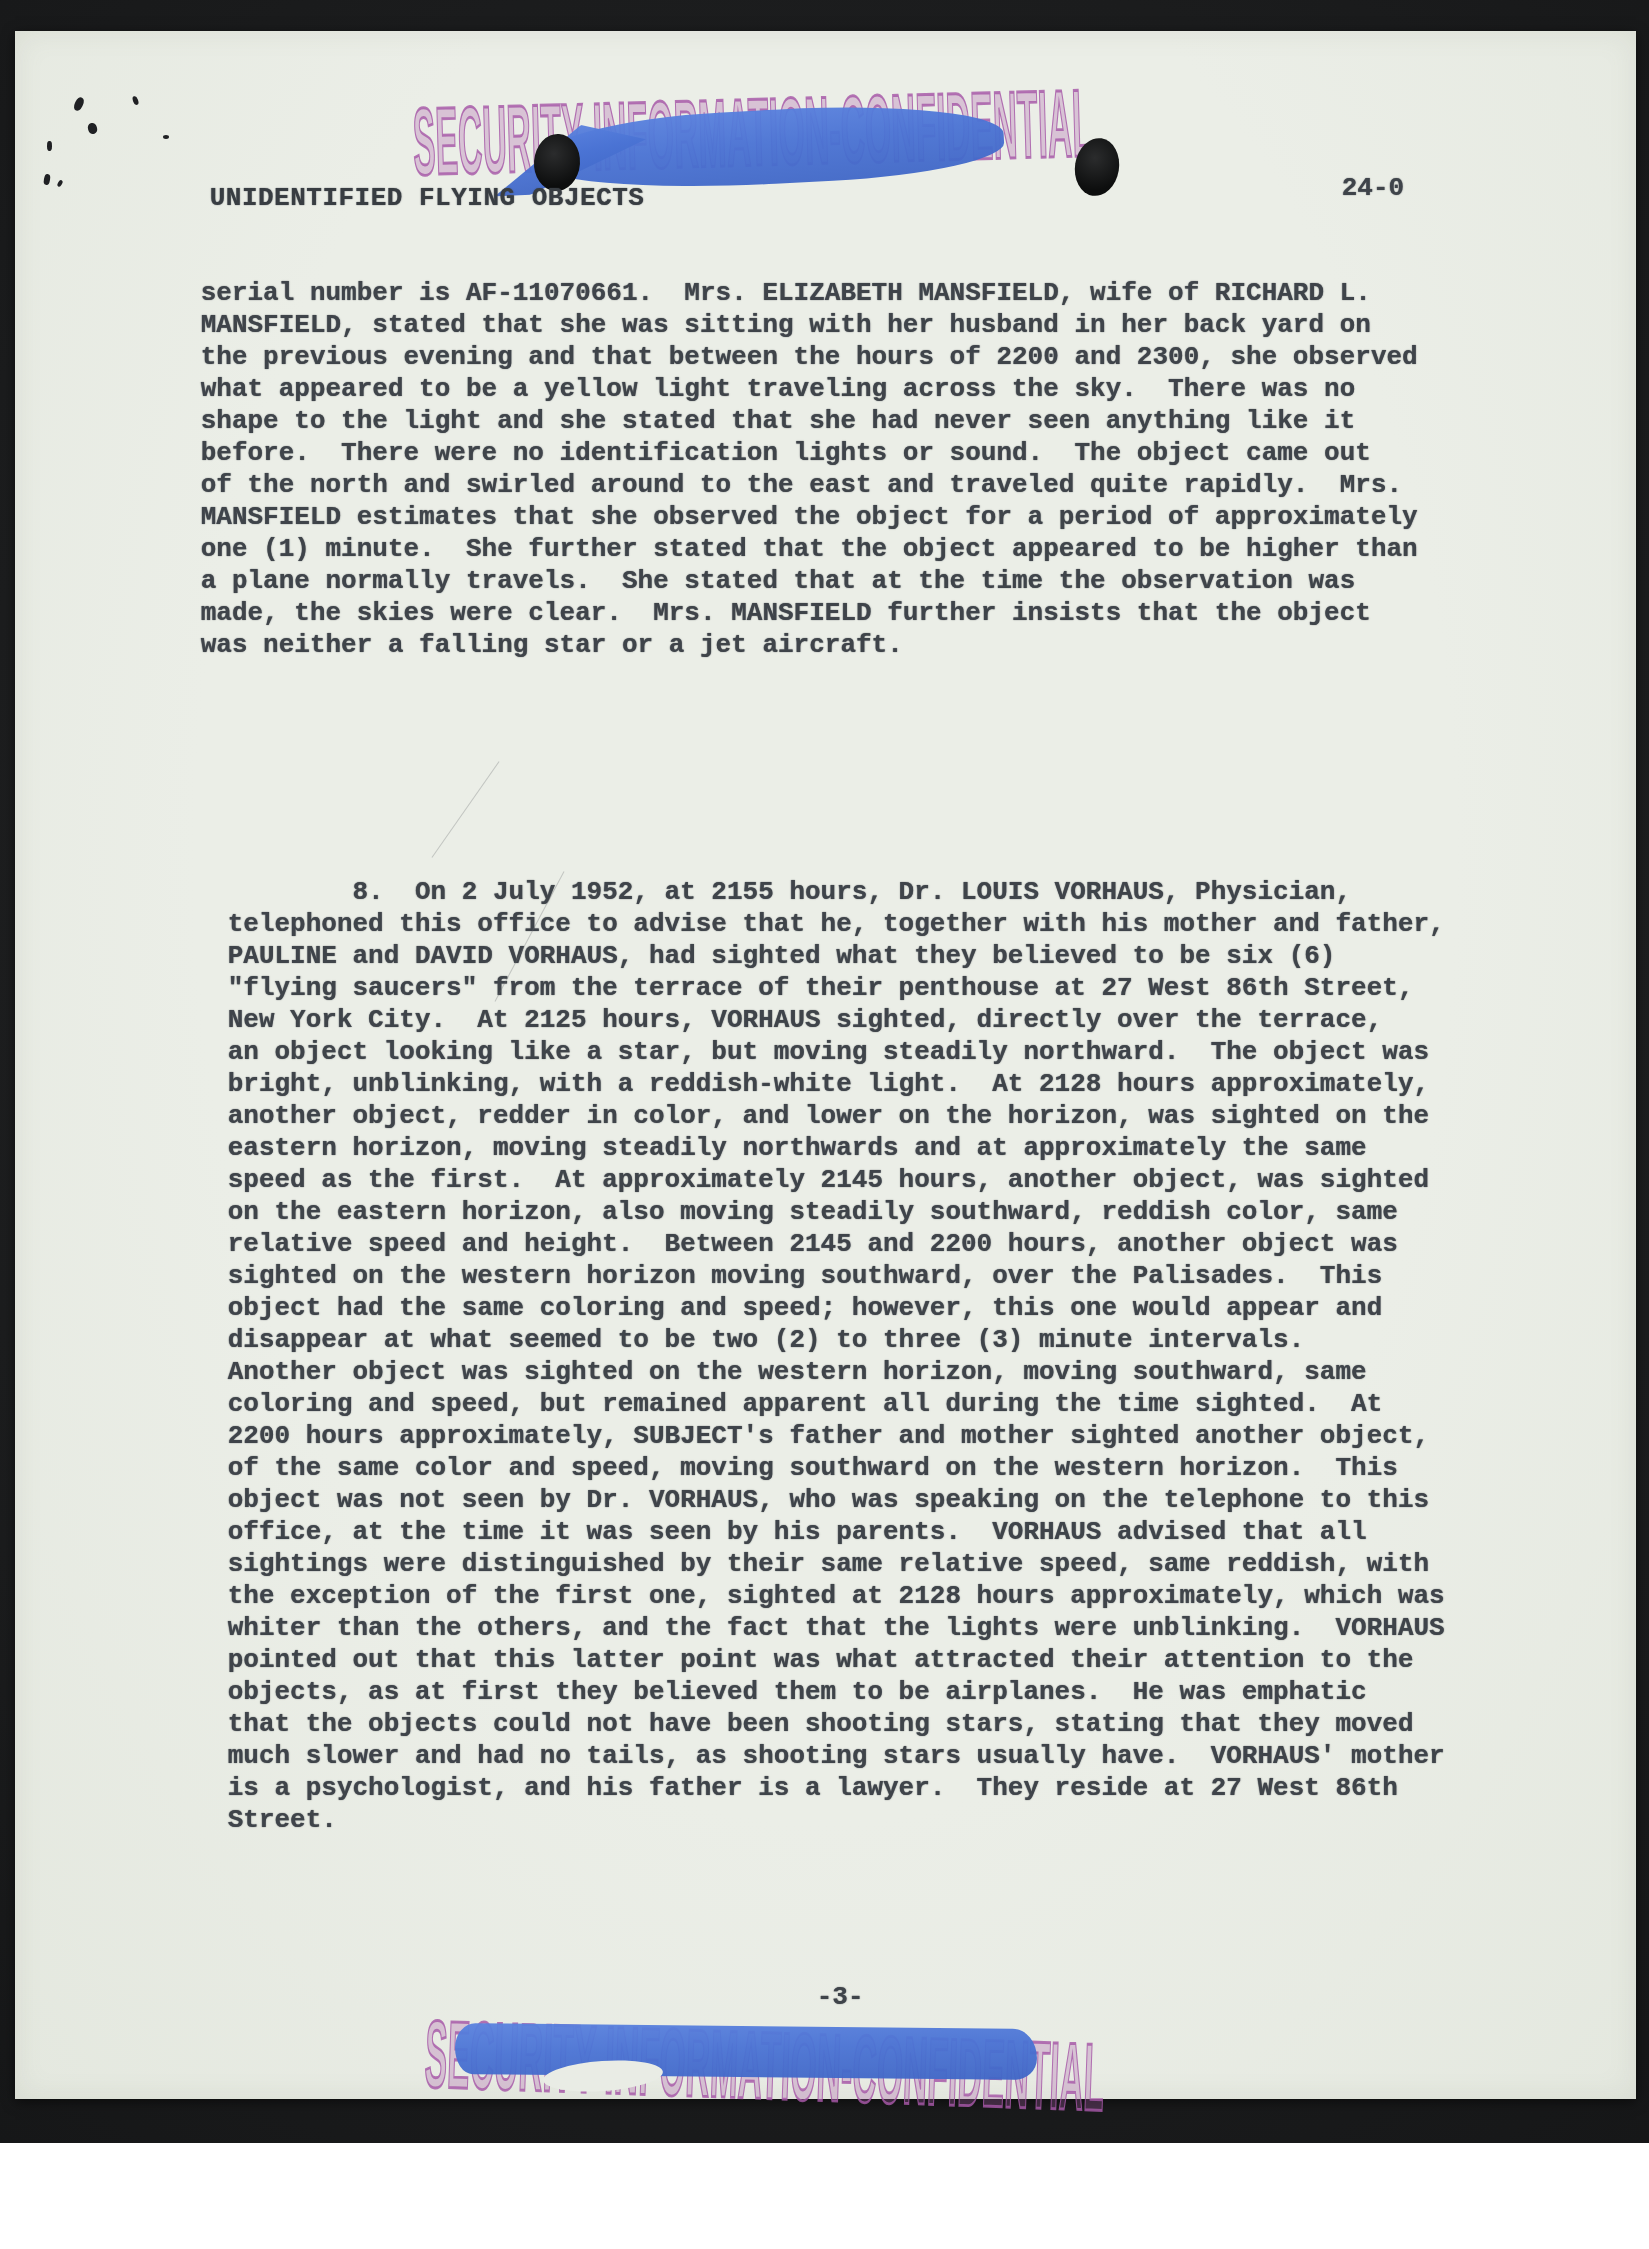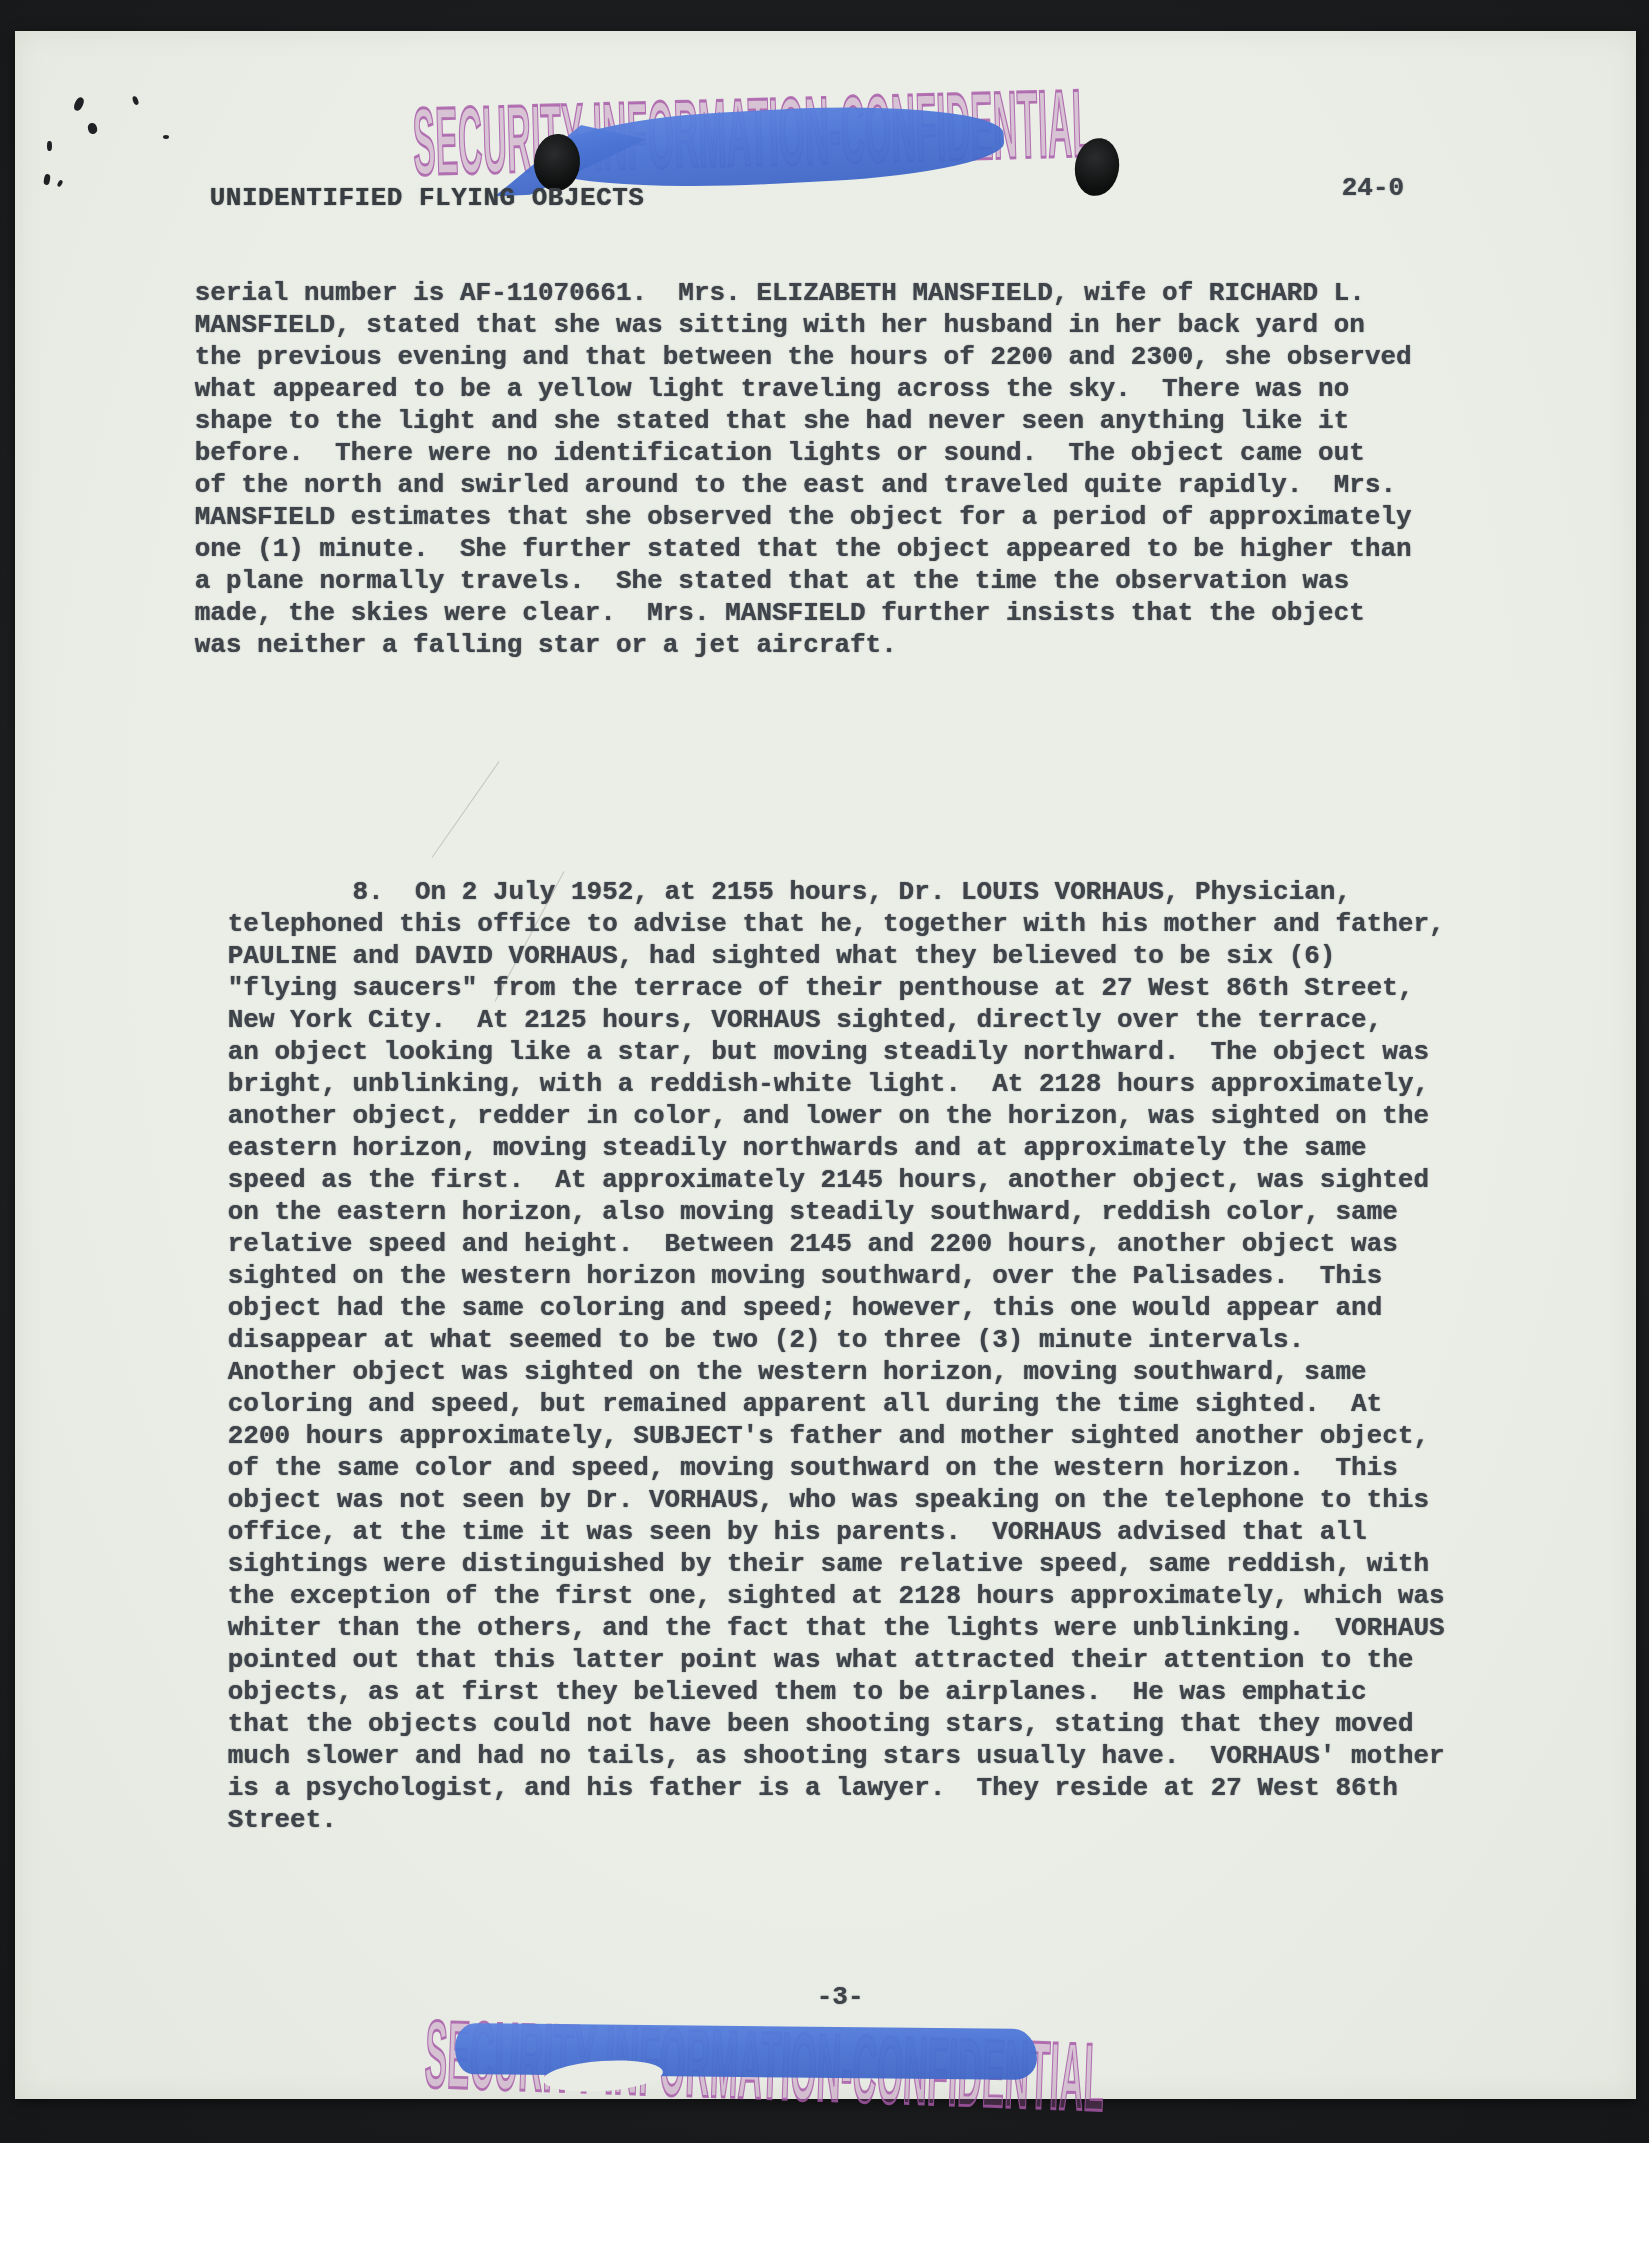--- a/index.html
+++ b/index.html
@@ -14,21 +14,21 @@
     background:radial-gradient(ellipse at 50% 40%, #ebeee7 55%, #e4e8df 100%);
     box-shadow:0 2.9px 11.7px rgba(0,0,0,0.55), inset 0 0 29px rgba(120,125,110,0.12);}
 
   
   .typed{position:absolute;white-space:pre;
     font-family:"Liberation Mono","DejaVu Sans Mono",monospace;
     font-weight:700;font-size:26px;line-height:32px;color:#3f444a;
     text-shadow:0.2px 0.2px 1.2px rgba(62,67,74,0.70), -0.4px 0.1px 0.8px rgba(62,67,74,0.38);}
   .doc-title{left:195px;top:151px;letter-spacing:0.5px;color:#383d42;}
   .doc-ref{left:1327px;top:141px;}
-  .para-1{left:180px;top:246px;}
+  .para-1{left:186px;top:246px;}
   .para-7{left:195px;top:683px;}
   .para-8{left:213px;top:845px;}
   .page-number{left:802px;top:1950px;}
 
   
   .stamp{position:absolute;white-space:nowrap;
     font-family:"Liberation Sans","DejaVu Sans",sans-serif;font-weight:700;
     font-size:49px;line-height:69px;letter-spacing:0.5px;
     color:rgba(173,96,173,0.30);-webkit-text-stroke:1.5px rgba(166,88,167,0.82);
     transform-origin:left center;}

